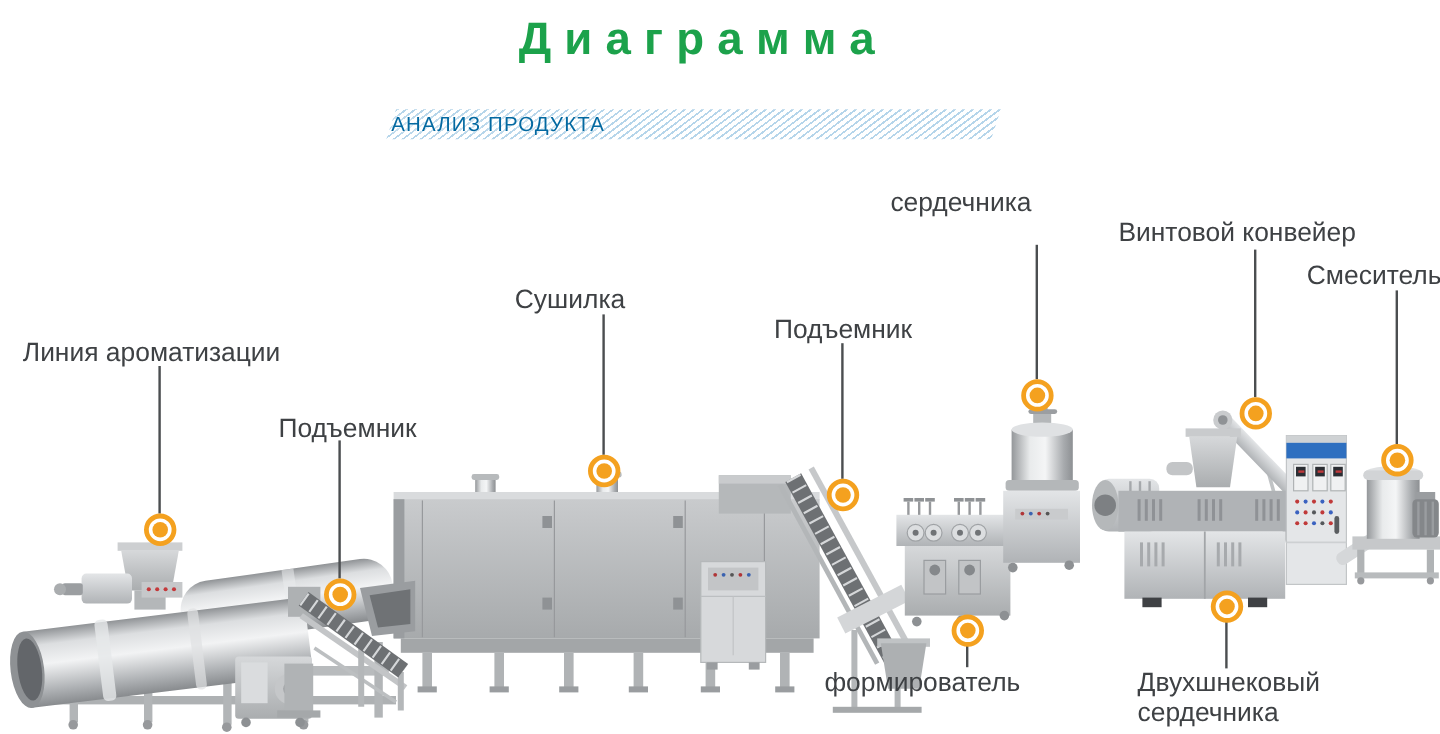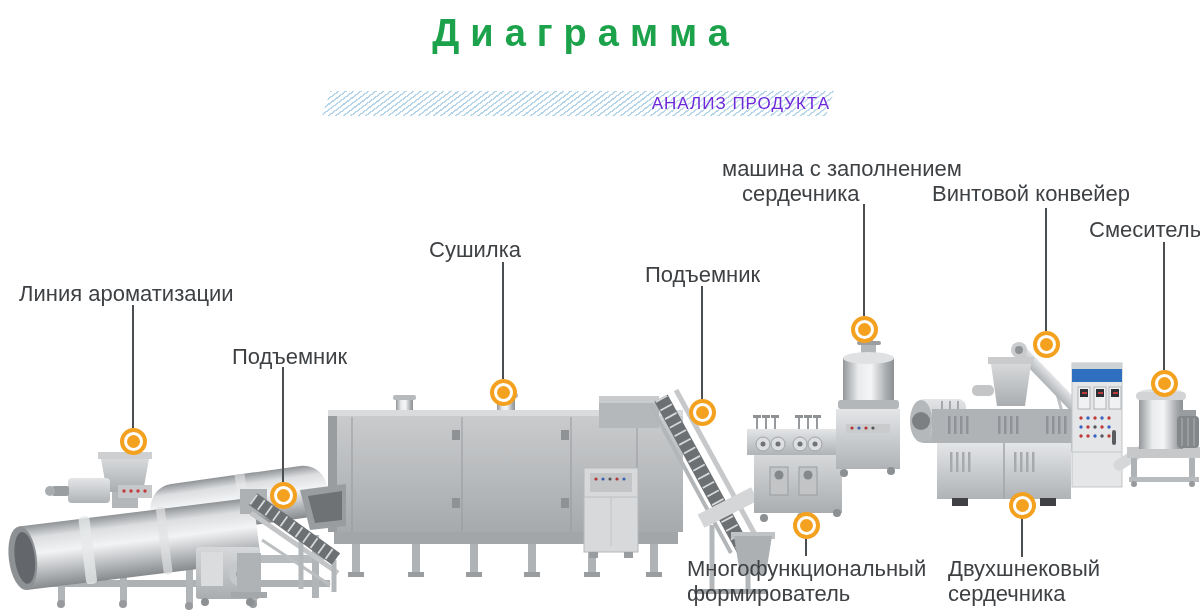--- a/index.html
+++ b/index.html
@@ -4,22 +4,22 @@
 <style>
   html,body{margin:0;padding:0;background:#fff;}
   .stage{position:relative;width:1200px;height:612px;background:#ffffff;overflow:hidden;
          font-family:"Liberation Sans",sans-serif;}
   
   .title{position:absolute;left:0;top:12px;width:1172px;text-align:center;
          font-size:38px;font-weight:bold;letter-spacing:11px;color:#1ca24b;white-space:nowrap;}
   .banner-stripes{position:absolute;left:326px;top:91px;width:504px;height:25px;
          transform:skewX(-18deg);
          background:repeating-linear-gradient(135deg,#b5d5ea 0 1.7px,transparent 1.7px 5.3px);}
-  .banner-text{position:absolute;left:326px;top:94px;width:504px;text-align:right;
-         font-size:17px;letter-spacing:1px;color:#6d28d9;
+  .banner-text{position:absolute;left:326px;top:94px;width:504px;text-align:left;
+         font-size:17px;letter-spacing:1px;color:#0369a1;
          text-shadow:0 0 3px #fff,0 0 5px #fff;white-space:nowrap;}
   
   .lbl{position:absolute;font-size:22px;line-height:25px;color:#3e4144;white-space:nowrap;}
   .lbl span{display:block;}
   .lbl .ind{margin-left:20px;}
   .conn{position:absolute;width:2px;background:#4b4e50;}
   .mk{position:absolute;width:27px;height:27px;border-radius:50%;
       border:4px solid #f4a11f;background:#fff;box-sizing:border-box;}
   .mk::after{content:"";position:absolute;inset:3px;border-radius:50%;background:#f4a11f;}
   .machines{position:absolute;left:0;top:0;}
@@ -341,31 +341,29 @@
   <div class="lbl" style="left:232px;top:344px">
       <span>Подъемник</span>
     </div>
   <div class="lbl" style="left:429px;top:237px">
       <span>Сушилка</span>
     </div>
   <div class="lbl" style="left:645px;top:262px">
       <span>Подъемник</span>
     </div>
   <div class="lbl" style="left:722px;top:156px">
-      <span>машина с заполнением</span>
       <span class="ind">сердечника</span>
     </div>
   <div class="lbl" style="left:932px;top:181px">
       <span>Винтовой конвейер</span>
     </div>
   <div class="lbl" style="left:1089px;top:217px">
       <span>Смеситель</span>
     </div>
   <div class="lbl" style="left:687px;top:556px">
-      <span>Многофункциональный</span>
       <span>формирователь</span>
     </div>
   <div class="lbl" style="left:948px;top:556px">
       <span>Двухшнековый</span>
       <span>сердечника</span>
     </div>
 
   <div class="conn" style="left:132px;top:305px;height:123px"></div>
   <div class="conn" style="left:282px;top:367px;height:115px"></div>
   <div class="conn" style="left:502px;top:262px;height:117px"></div>

